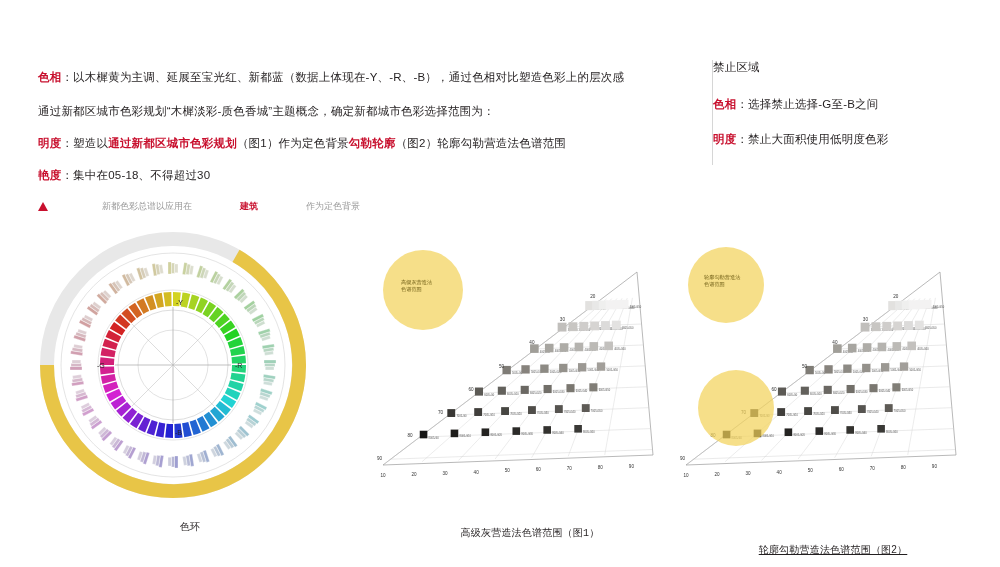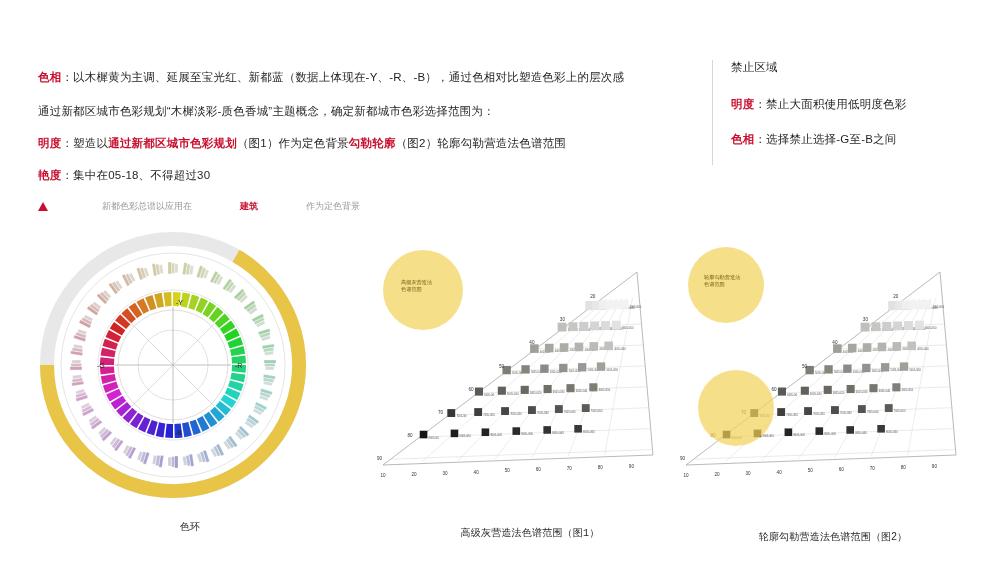--- a/index.html
+++ b/index.html
@@ -45,21 +45,20 @@
     color: #c8102e;
     font-weight: bold;
   }
 
   
   .right-panel {
     position: absolute;
     left: 712px;
     top: 60px;
     width: 260px;
-    padding-left: 18px;
     border-left: 1px solid #d6d6d6;
   }
   .right-panel .rp-title {
     font-size: 11.5px;
     color: #231f20;
     margin-bottom: 20px;
     letter-spacing: 0.2px;
   }
   .right-panel .rp-line {
     font-size: 11.5px;
@@ -107,21 +106,21 @@
   }
 
   
   #fig-wheel { left: 40px; top: 232px; width: 300px; height: 300px; }
   #fig-wheel .fig-caption { top: 288px; }
 
   
   #fig-tri1 { left: 375px; top: 240px; width: 310px; height: 300px; }
   #fig-tri1 .fig-caption { top: 286px; font-family: Liberation Mono, monospace; }
   #fig-tri2 { left: 678px; top: 240px; width: 310px; height: 300px; }
-  #fig-tri2 .fig-caption { top: 290px; }
+  #fig-tri2 .fig-caption { top: 303px; text-decoration: underline; }
 
   svg { display: block; }
   .axis-lbl { font-family: "Liberation Sans", sans-serif; font-size: 7px; fill: #231f20; }
   .tick-lbl { font-family: "Liberation Sans", sans-serif; font-size: 4.6px; fill: #333; }
   .cell-lbl { font-family: "Liberation Sans", sans-serif; font-size: 2.6px; fill: #555; }
 </style>
 </head>
 <body>
 
 <div class="page">
@@ -138,24 +137,24 @@
     </div>
 
     <div class="text-line">
       <span class="kw">艳度</span><span>：集中在05-18、不得超过30</span>
     </div>
   </div>
 
   <div class="right-panel">
     <div class="rp-title">禁止区域</div>
     <div class="rp-line">
-      <span class="kw">明度</span><span>：禁止大面积使用低明度色彩</span>
+      <span class="kw">色相</span><span>：选择禁止选择-G至-B之间</span>
     </div>
     <div class="rp-line">
-      <span class="kw">色相</span><span>：选择禁止选择-G至-B之间</span>
+      <span class="kw">明度</span><span>：禁止大面积使用低明度色彩</span>
     </div>
   </div>
 
   <div class="note">
     <span class="tri"></span>
     <span>新都色彩总谱以应用在</span>
       <span class="note-em">建筑</span>
       <span>作为定色背景</span>
   </div>
 

